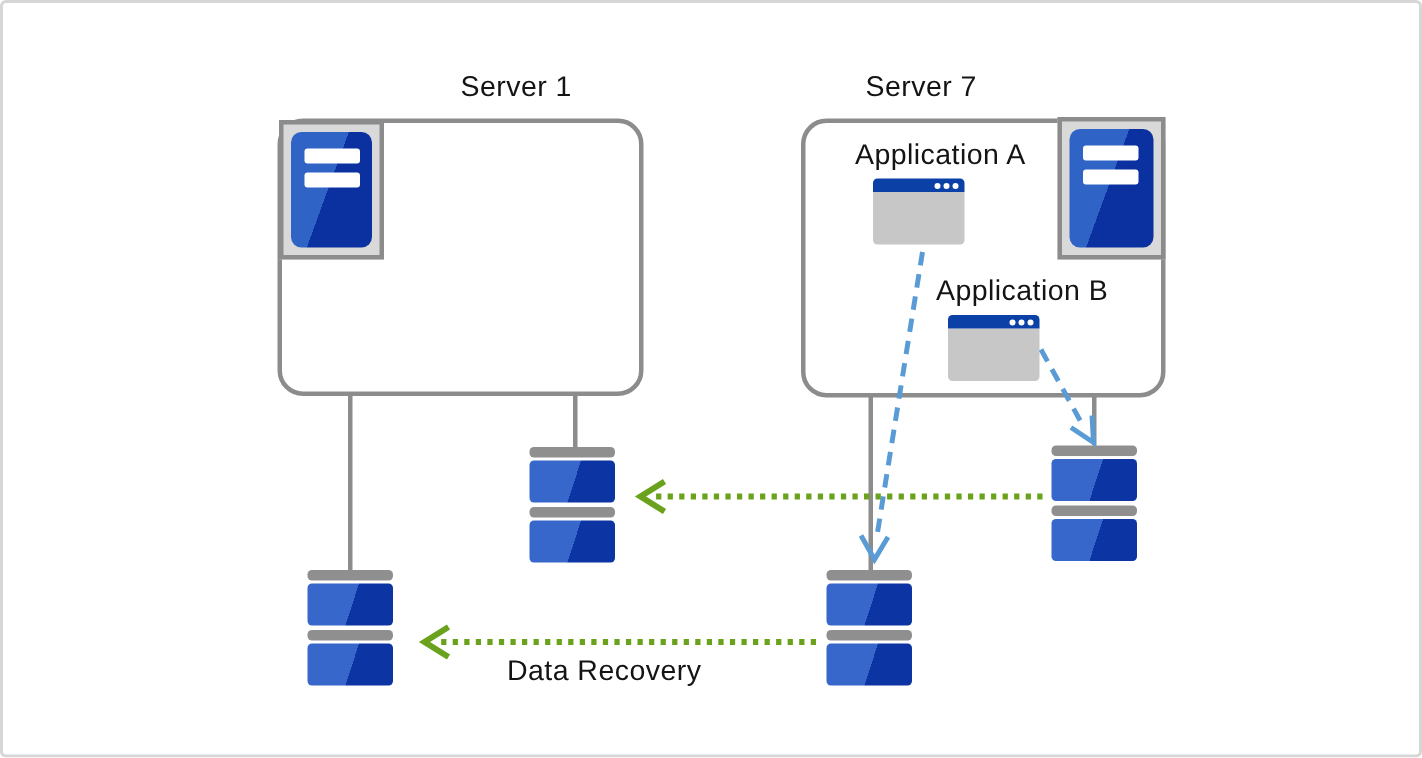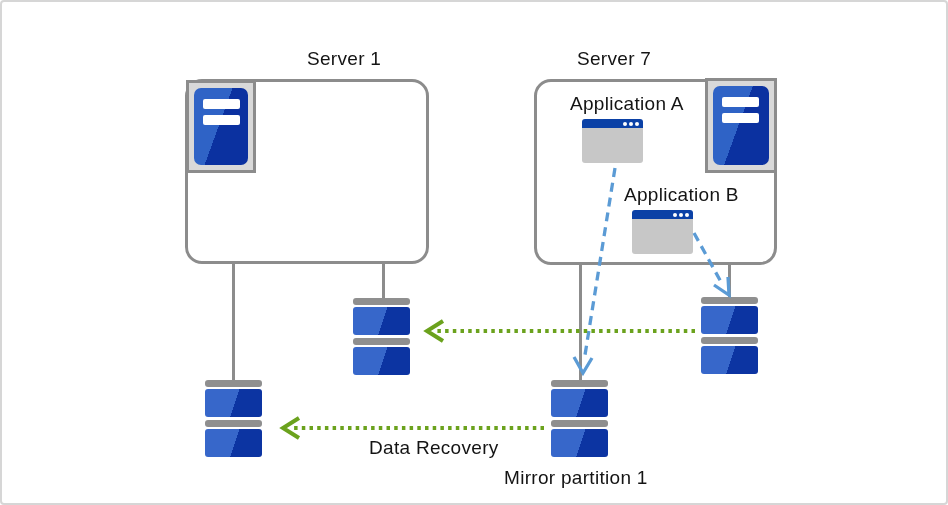--- a/index.html
+++ b/index.html
@@ -146,22 +146,21 @@
 </style>
 </head>
 <body>
 
 <div class="canvas">
 
   <span class="lbl" style="left:305px;top:47px;">Server 1</span>
   <span class="lbl" style="left:575px;top:47px;">Server 7</span>
   <span class="lbl" style="left:622px;top:183px;">Application B</span>
   <span class="lbl" style="left:568px;top:92px;">Application A</span>
-  <span class="lbl" style="left:502px;top:466px;">Mirror partition 1</span>
-  <span class="lbl" style="left:336px;top:436px;margin-left:31px;">Data Recovery</span>
+  <span class="lbl" style="left:336px;top:436px;">Data Recovery</span>
 
   <div class="server-box" style="left:183px;top:77px;width:244px;height:185px;"></div>
   <div class="server-box" style="left:532px;top:77px;width:243px;height:186px;"></div>
 
   <div class="icon-frame" style="left:184px;top:78px;width:70px;height:93px;">
     <div class="tower">
       <div class="tbar b1"></div>
       <div class="tbar b2"></div>
     </div>
   </div>

